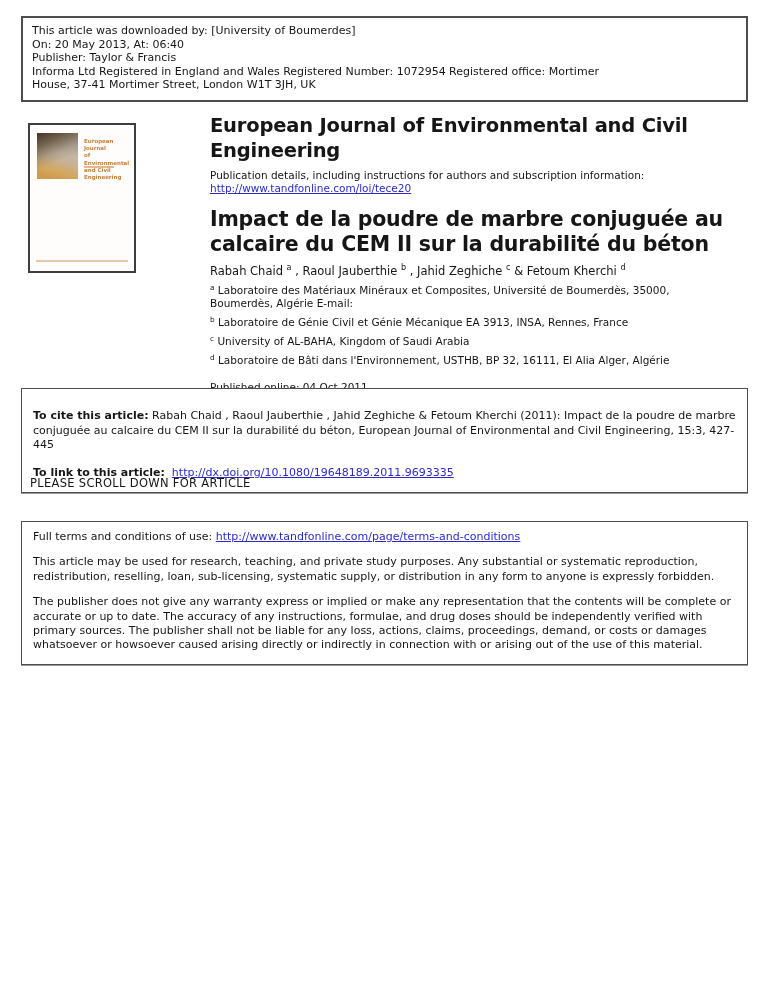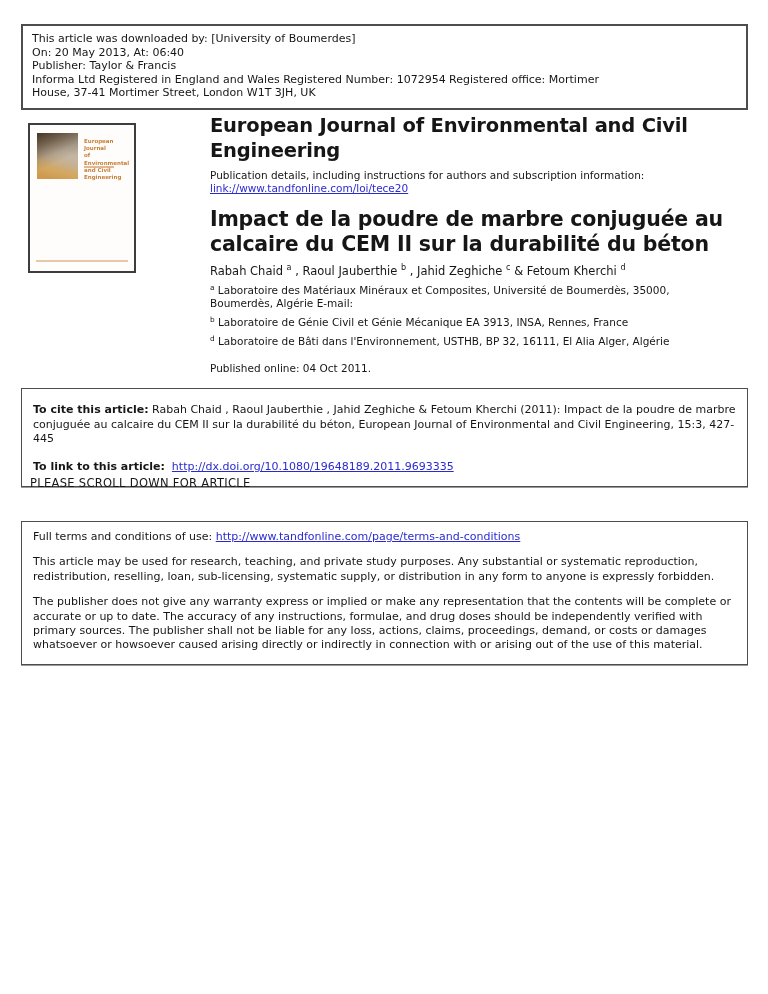--- a/index.html
+++ b/index.html
@@ -15,21 +15,21 @@
   .prelines { white-space: pre-line; }
   .box {
     position: absolute;
     left: 21px;
     width: 727px;
     box-sizing: border-box;
     background: #fff;
     border: 2px solid var(--border-gray, #4d4d4d);
   }
   
-  .top-box { top: 24px; padding: 6px 9px 8px; font-size: 11px; line-height: 13.5px; }
+  .top-box { top: 16px; padding: 6px 9px 8px; font-size: 11px; line-height: 13.5px; }
 
   
   .cover {
     position: absolute; left: 28px; top: 123px;
     width: 108px; height: 150px;
     box-sizing: border-box;
     border: 2px solid #3d3d3d;
     background: #fffdfb;
   }
   .cover-photo {
@@ -62,21 +62,21 @@
   .article-title { margin-top: 12px; font-weight: bold; font-size: 20.5px; line-height: 25px; letter-spacing: -0.2px; }
   .author-line { margin-top: 7px; font-size: 11.5px; line-height: 14px; }
   sup { font-size: 70%; line-height: 0; }
   .affil { margin-top: 6px; font-size: 10.5px; line-height: 13px; white-space: pre-line; }
   .pub-online { margin-top: 14px; font-size: 10.5px; line-height: 13px; }
 
   
   .cite-box {
     top: 388px; border-width: 1px;
     box-shadow: 0 1px 0 rgba(70,70,70,0.55);
-    padding: 14px 11px 12px;
+    padding: 20px 11px 12px;
     font-size: 11px; line-height: 14.6px;
   }
   .cite-p { margin: 0; }
   .link-p { margin-top: 13px; }
   .b { font-weight: bold; }
 
   
   .scroll-note { position: absolute; left: 30px; top: 476px; font-size: 11.5px; letter-spacing: 0.3px; }
 
   
@@ -108,28 +108,29 @@
 of Environmental
 and Civil Engineering</div>
     <div class="cover-subline"></div>
     <div class="cover-rule"></div>
   </div>
 
   <div class="header-col">
     <div class="journal-title prelines">European Journal of Environmental and Civil
 Engineering</div>
     <div class="pub-details">Publication details, including instructions for authors and subscription information:</div>
-    <div class="link-row"><a class="link">link://www.tandfonline.com/loi/tece20</a></div>
+    <div class="link-row"><a class="link">http://www.tandfonline.com/loi/tece20</a></div>
     <div class="article-title prelines">Impact de la poudre de marbre conjuguée au
 calcaire du CEM II sur la durabilité du béton</div>
     <div class="author-line">Rabah Chaid <sup>a</sup> , Raoul Jauberthie <sup>b</sup> , Jahid Zeghiche <sup>c</sup> &amp; Fetoum Kherchi <sup>d</sup></div>
     <div>
         <div class="affil"><sup>a</sup><span> Laboratoire des Matériaux Minéraux et Composites, Université de Boumerdès, 35000,
 Boumerdès, Algérie E-mail:</span></div>
         <div class="affil"><sup>b</sup><span> Laboratoire de Génie Civil et Génie Mécanique EA 3913, INSA, Rennes, France</span></div>
+        <div class="affil"><sup>c</sup><span> University of AL-BAHA, Kingdom of Saudi Arabia</span></div>
         <div class="affil"><sup>d</sup><span> Laboratoire de Bâti dans l'Environnement, USTHB, BP 32, 16111, El Alia Alger, Algérie</span></div>
       </div>
     <div class="pub-online">Published online: 04 Oct 2011.</div>
   </div>
 
   <div class="box cite-box">
     <p class="cite-p"><span class="b">To cite this article:</span> <span>Rabah Chaid , Raoul Jauberthie , Jahid Zeghiche &amp; Fetoum Kherchi (2011): Impact de la poudre de marbre conjuguée au calcaire du CEM II sur la durabilité du béton, European Journal of Environmental and Civil Engineering, 15:3, 427-445</span></p>
     <p class="cite-p link-p"><span class="b">To link to this article:</span>&nbsp; <a class="link">http://dx.doi.org/10.1080/19648189.2011.9693335</a></p>
   </div>
 

